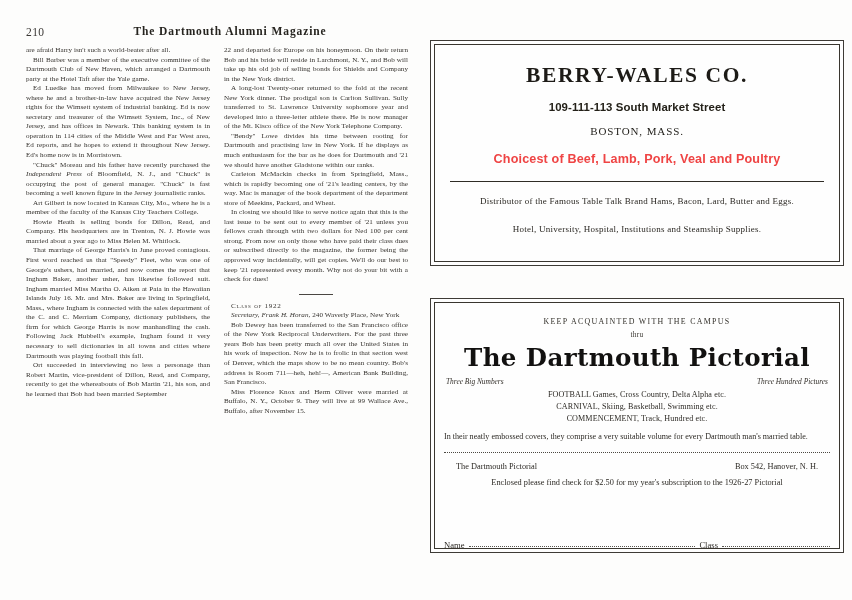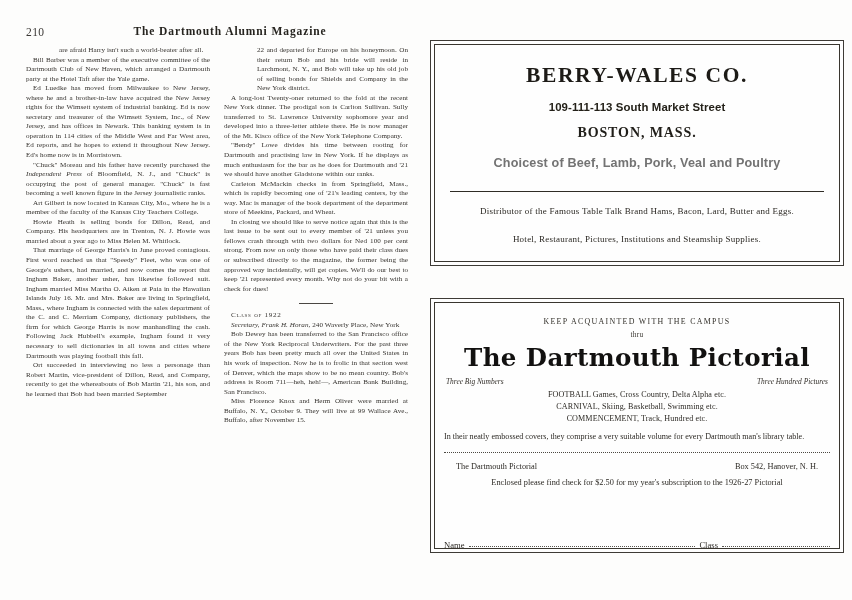--- a/index.html
+++ b/index.html
@@ -66,21 +66,21 @@
   .col p {
     margin: 0;
     font-size: 7.1px;
     line-height: 9.55px;
     text-align: justify;
     text-indent: 7px;
     color: #35322e;
     letter-spacing: 0.02px;
     word-spacing: 0.2px;
   }
-  .col p.noindent { text-indent: 0; margin-left: 33px; }
+  .col p.noindent { text-indent: 0; }
   .col p i, .col p em { font-style: italic; }
 
   .class-rule {
     width: 34px;
     height: 0;
     border-top: 1.2px solid #4a4742;
     margin: 9px auto 7px auto;
   }
   .class-head {
     margin: 0 0 1px 0;
@@ -145,35 +145,34 @@
   .berry-street {
     margin: 13px 0 0 0;
     font-size: 11.4px;
     font-weight: bold;
     letter-spacing: 0.1px;
     color: #242119;
     font-family: Liberation Sans, sans-serif;
   }
   .berry-city {
     margin: 12px 0 0 0;
-    font-size: 14px;
+    font-size: 11px;
     letter-spacing: 0.9px;
     color: #201e19;
     font-family: "Liberation Serif", serif;
-    font-weight: bold;
   }
   .berry-choicest {
     margin: 15px 6px 0 6px;
     font-size: 12.6px;
     font-weight: bold;
     letter-spacing: 0.15px;
-    color: #737373;
+    color: #ef4444;
     font-family: "Liberation Sans", sans-serif;
     border-bottom: 1.1px solid #2f2c26;
-    padding-bottom: 21px;
+    padding-bottom: 15px;
     display: block;
   }
   .berry-dist {
     margin: 13px 4px 0 4px;
     font-size: 9px;
     line-height: 13.5px;
     letter-spacing: 0.25px;
     color: #2b2823;
   }
   .berry-hotel {
@@ -322,21 +321,21 @@
   <div class="ads-half">
 
     <div class="ad-box" id="ad-berry">
       <div class="ad-inner"></div>
       <div class="ad-content">
         <div class="berry-name">BERRY-WALES CO.</div>
         <div class="berry-street">109-111-113 South Market Street</div>
         <div class="berry-city">BOSTON, MASS.</div>
         <div class="berry-choicest">Choicest of Beef, Lamb, Pork, Veal and Poultry</div>
         <div class="berry-dist">Distributor of the Famous Table Talk Brand Hams, Bacon, Lard, Butter and Eggs.</div>
-        <div class="berry-hotel">Hotel, Restaurant, Pictures, Institutions and Steamship Supplies.</div>
+        <div class="berry-hotel">Hotel, University, Hospital, Institutions and Steamship Supplies.</div>
       </div>
     </div>
 
     <div class="ad-box" id="ad-pictorial">
       <div class="ad-inner"></div>
       <div class="ad-content">
         <div class="pic-keep">KEEP ACQUAINTED WITH THE CAMPUS</div>
         <div class="pic-thru">thru</div>
         <div class="pic-title">The Dartmouth Pictorial</div>
 
@@ -344,21 +343,21 @@
           <span>Three Big Numbers</span>
           <span>Three Hundred Pictures</span>
         </div>
 
         <div class="pic-list">
           <div>FOOTBALL Games, Cross Country, Delta Alpha etc.</div>
           <div>CARNIVAL, Skiing, Basketball, Swimming etc.</div>
           <div>COMMENCEMENT, Track, Hundred etc.</div>
         </div>
 
-        <div class="pic-blurb">In their neatly embossed covers, they comprise a very suitable volume for every Dartmouth man's library table.</div>
+        <div class="pic-blurb">In their neatly embossed covers, they comprise a very suitable volume for every Dartmouth man's married table.</div>
 
         <div class="dotted-sep"></div>
 
         <div class="coupon-row1">
           <span>The Dartmouth Pictorial</span>
           <span>Box 542, Hanover, N. H.</span>
         </div>
 
         <div class="coupon-line2">Enclosed please find check for $2.50 for my year's subscription to the 1926-27 Pictorial</div>
 

